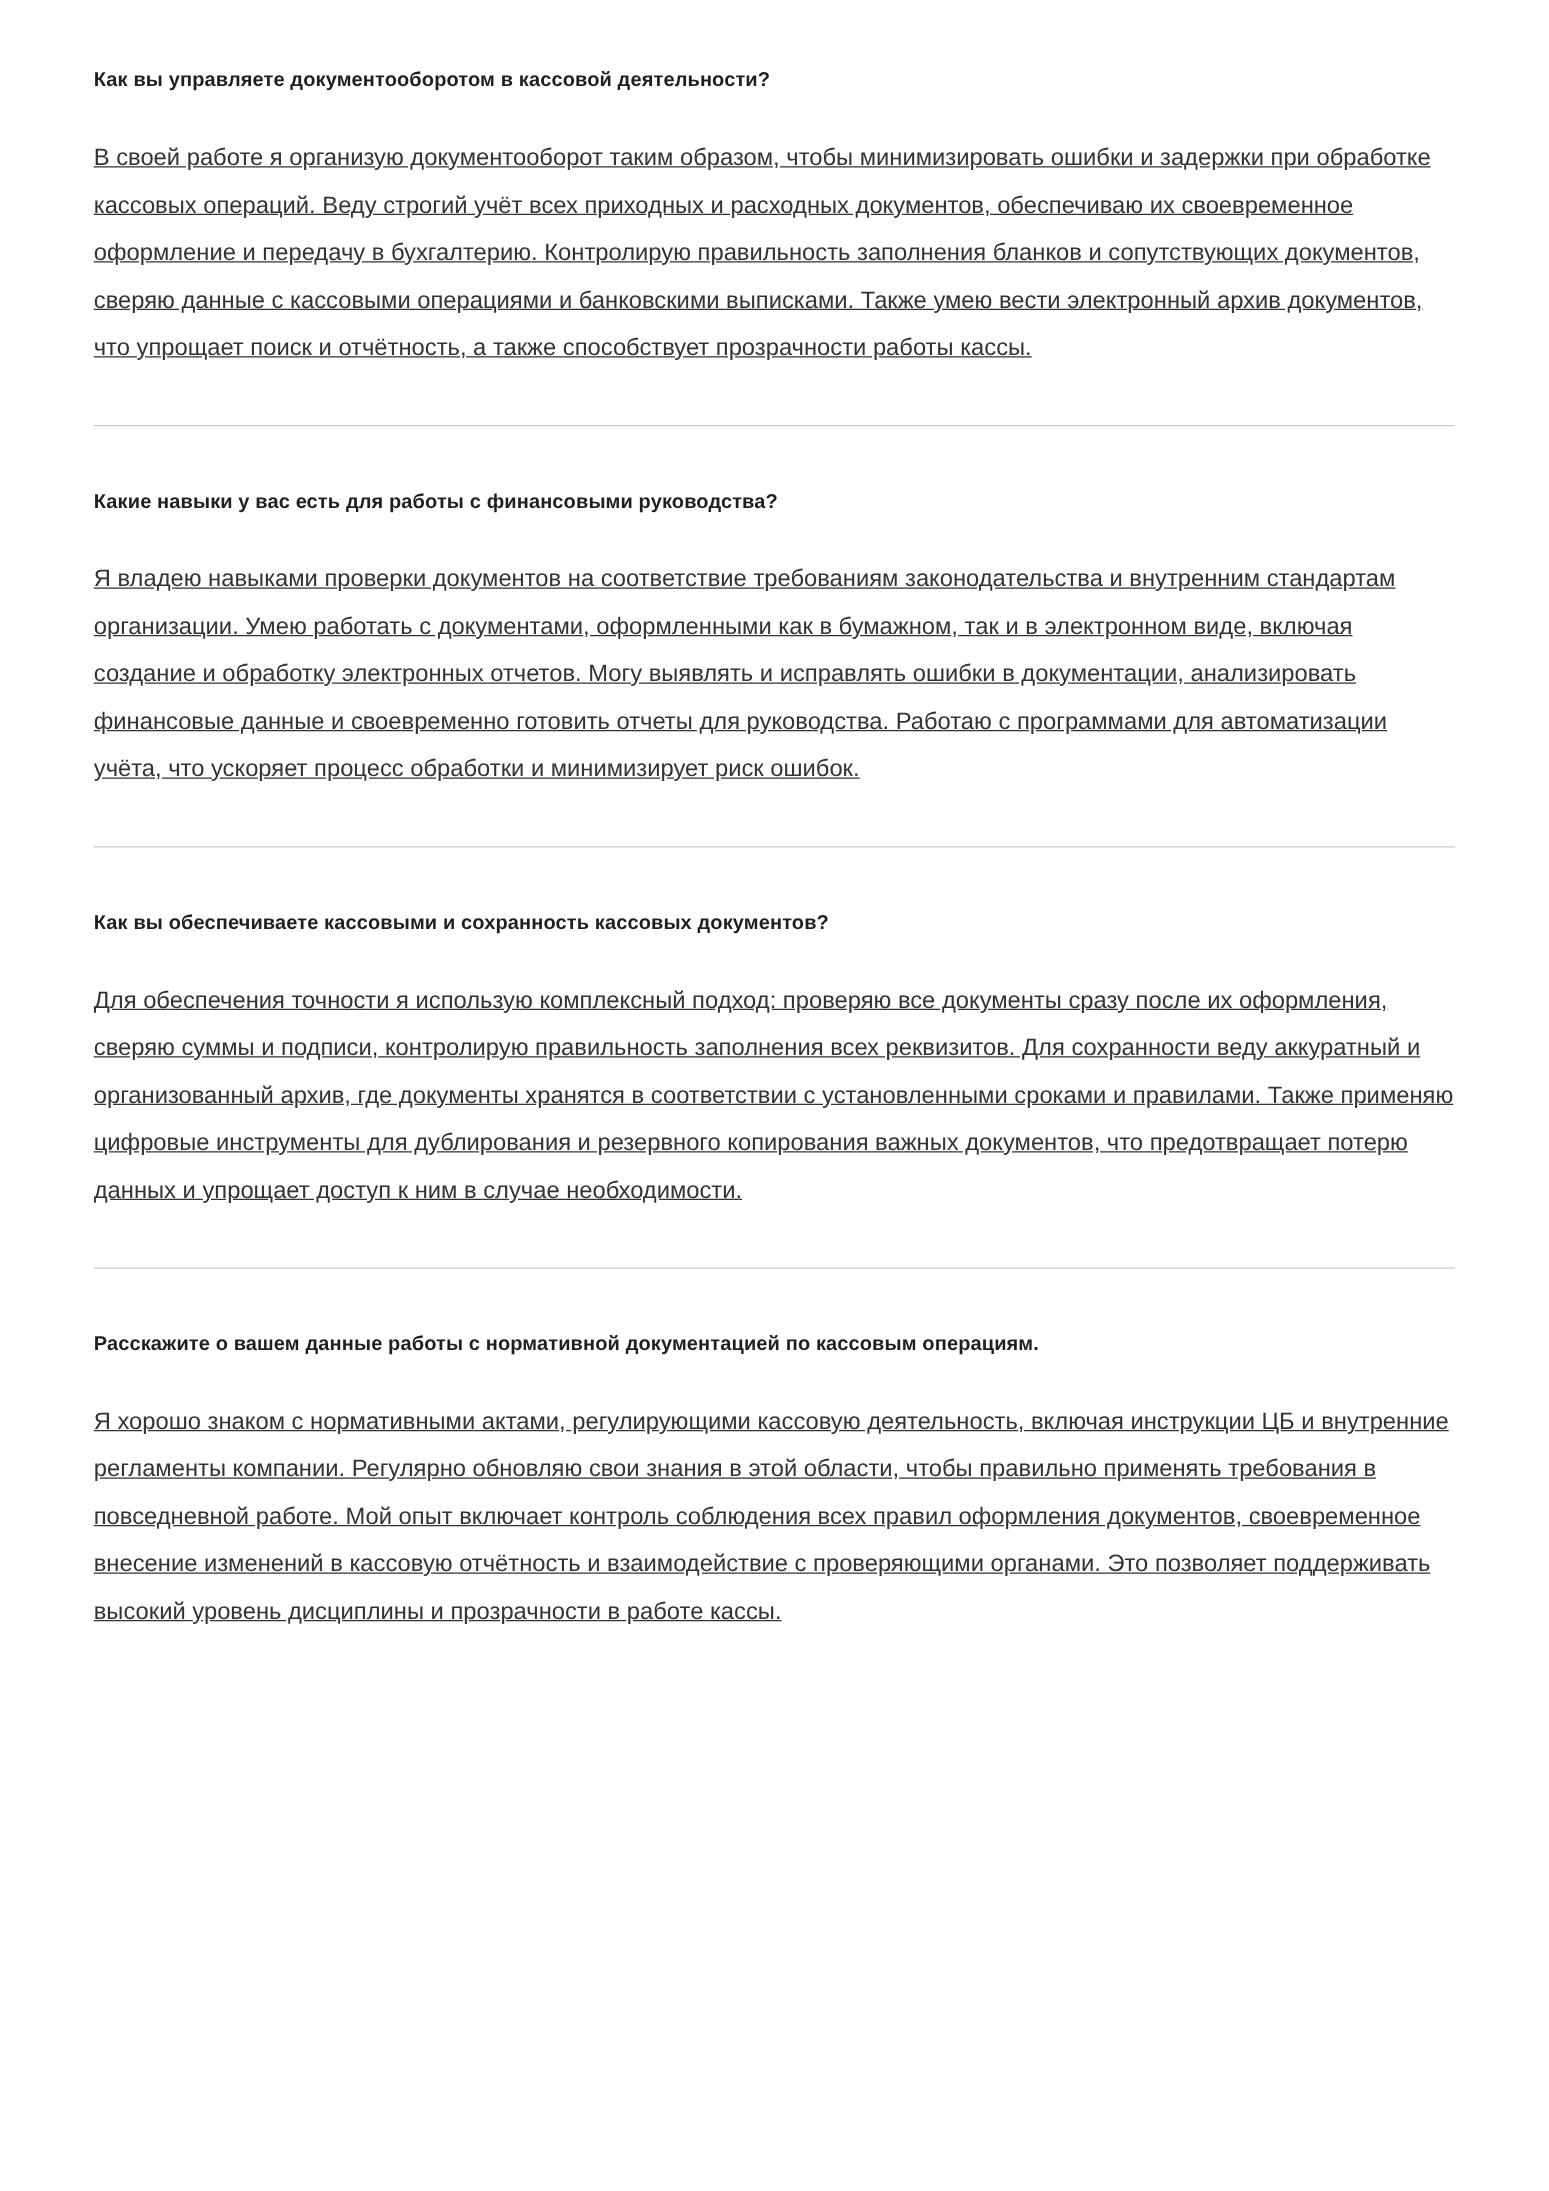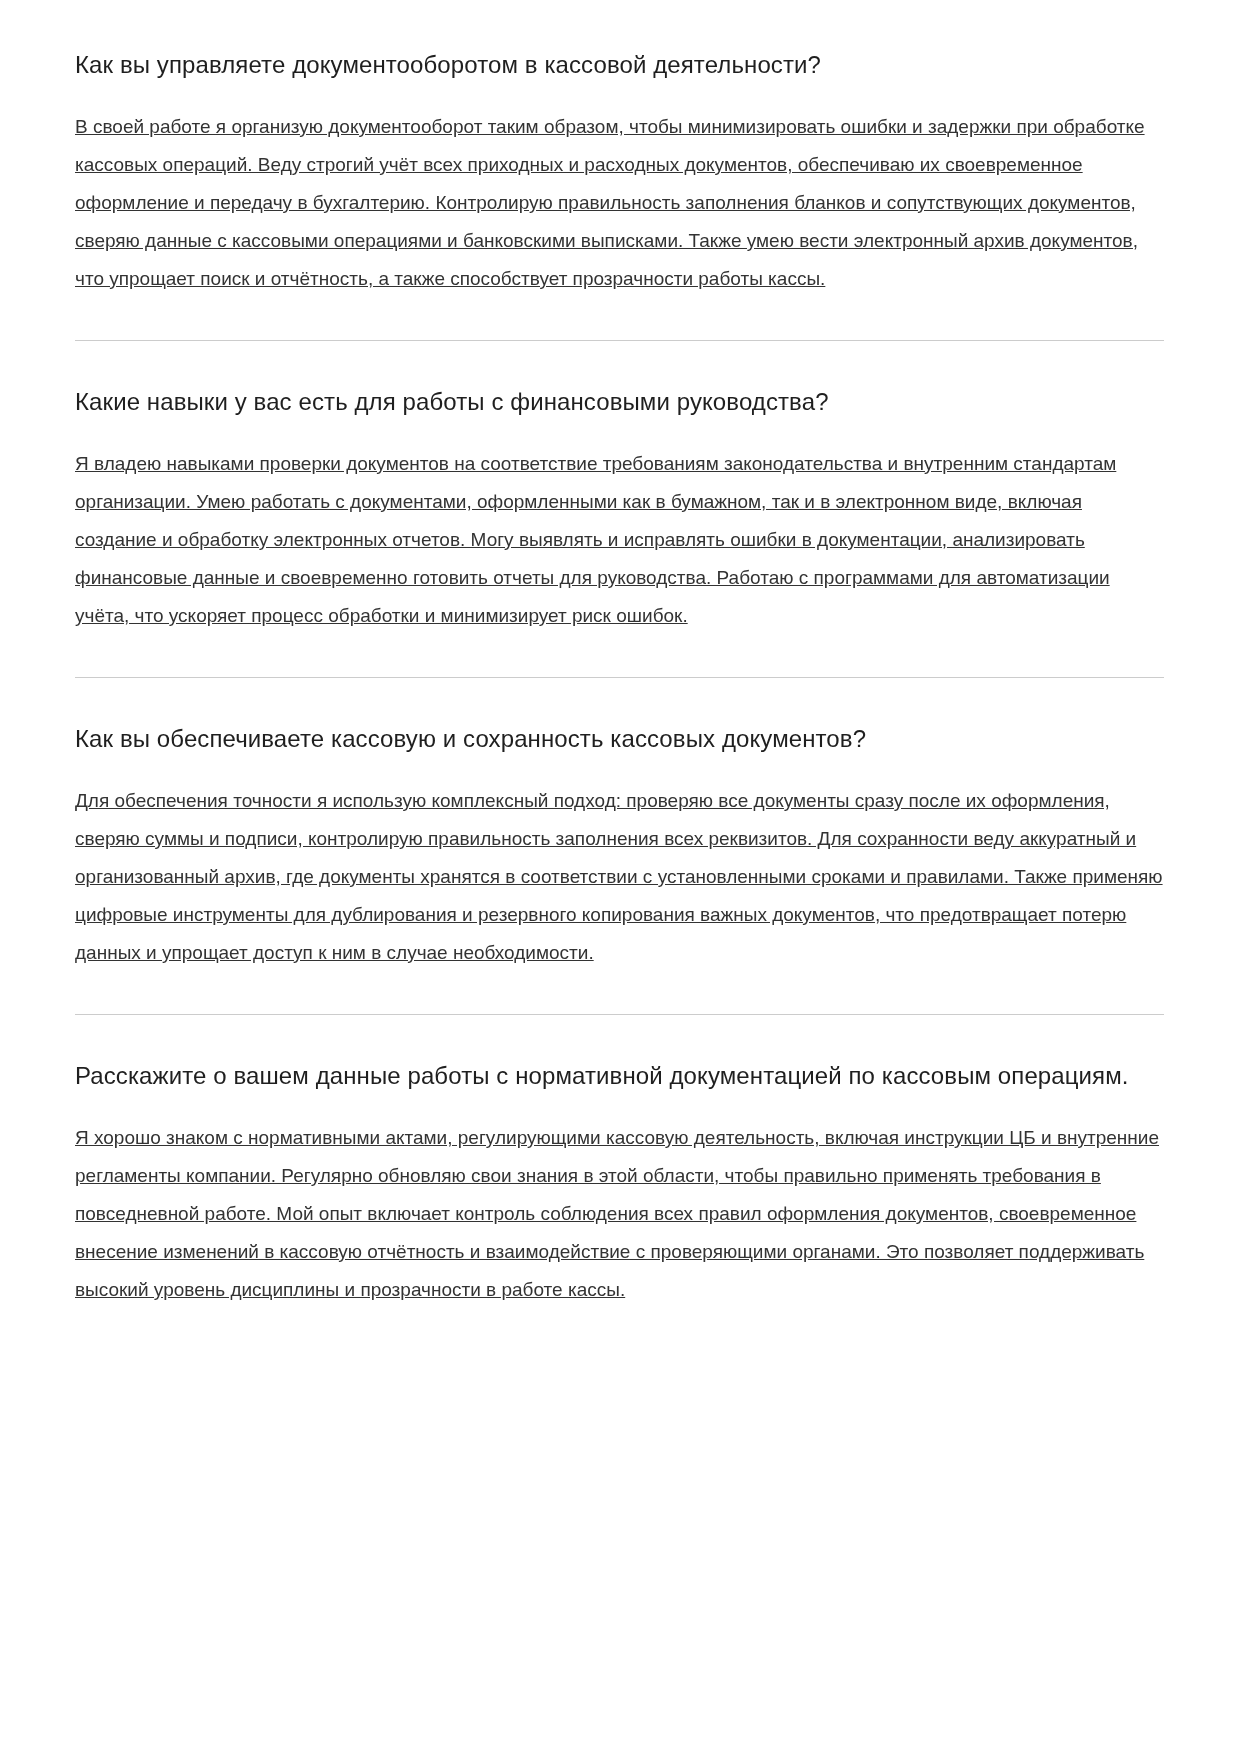--- a/index.html
+++ b/index.html
@@ -10,22 +10,22 @@
   body {
     width: 1239px;
     min-height: 1753px;
     margin: 0 auto;
   }
   .page {
     padding: 46px 75px 60px 75px;
   }
   .qa-section { }
   .question {
-    font-size: 24px;
-    font-weight: 400;
+    font-size: 16px;
+    font-weight: 700;
     line-height: 38px;
     color: #1f1f1f;
     margin: 0 0 24px 0;
     letter-spacing: 0.1px;
   }
   .answer {
     font-size: 19px;
     font-weight: 400;
     line-height: 38px;
     color: #333333;
@@ -52,21 +52,21 @@
   <hr class="section-divider">
 
   <section class="qa-section">
     <h2 class="question">Какие навыки у вас есть для работы с финансовыми руководства?</h2>
     <p class="answer">Я владею навыками проверки документов на соответствие требованиям законодательства и внутренним стандартам организации. Умею работать с документами, оформленными как в бумажном, так и в электронном виде, включая создание и обработку электронных отчетов. Могу выявлять и исправлять ошибки в документации, анализировать финансовые данные и своевременно готовить отчеты для руководства. Работаю с программами для автоматизации учёта, что ускоряет процесс обработки и минимизирует риск ошибок.</p>
   </section>
 
   <hr class="section-divider">
 
   <section class="qa-section">
-    <h2 class="question">Как вы обеспечиваете кассовую и сохранность кассовых документов?</h2>
+    <h2 class="question">Как вы обеспечиваете кассовыми и сохранность кассовых документов?</h2>
     <p class="answer">Для обеспечения точности я использую комплексный подход: проверяю все документы сразу после их оформления, сверяю суммы и подписи, контролирую правильность заполнения всех реквизитов. Для сохранности веду аккуратный и организованный архив, где документы хранятся в соответствии с установленными сроками и правилами. Также применяю цифровые инструменты для дублирования и резервного копирования важных документов, что предотвращает потерю данных и упрощает доступ к ним в случае необходимости.</p>
   </section>
 
   <hr class="section-divider">
 
   <section class="qa-section">
     <h2 class="question">Расскажите о вашем данные работы с нормативной документацией по кассовым операциям.</h2>
     <p class="answer">Я хорошо знаком с нормативными актами, регулирующими кассовую деятельность, включая инструкции ЦБ и внутренние регламенты компании. Регулярно обновляю свои знания в этой области, чтобы правильно применять требования в повседневной работе. Мой опыт включает контроль соблюдения всех правил оформления документов, своевременное внесение изменений в кассовую отчётность и взаимодействие с проверяющими органами. Это позволяет поддерживать высокий уровень дисциплины и прозрачности в работе кассы.</p>
   </section>
 

